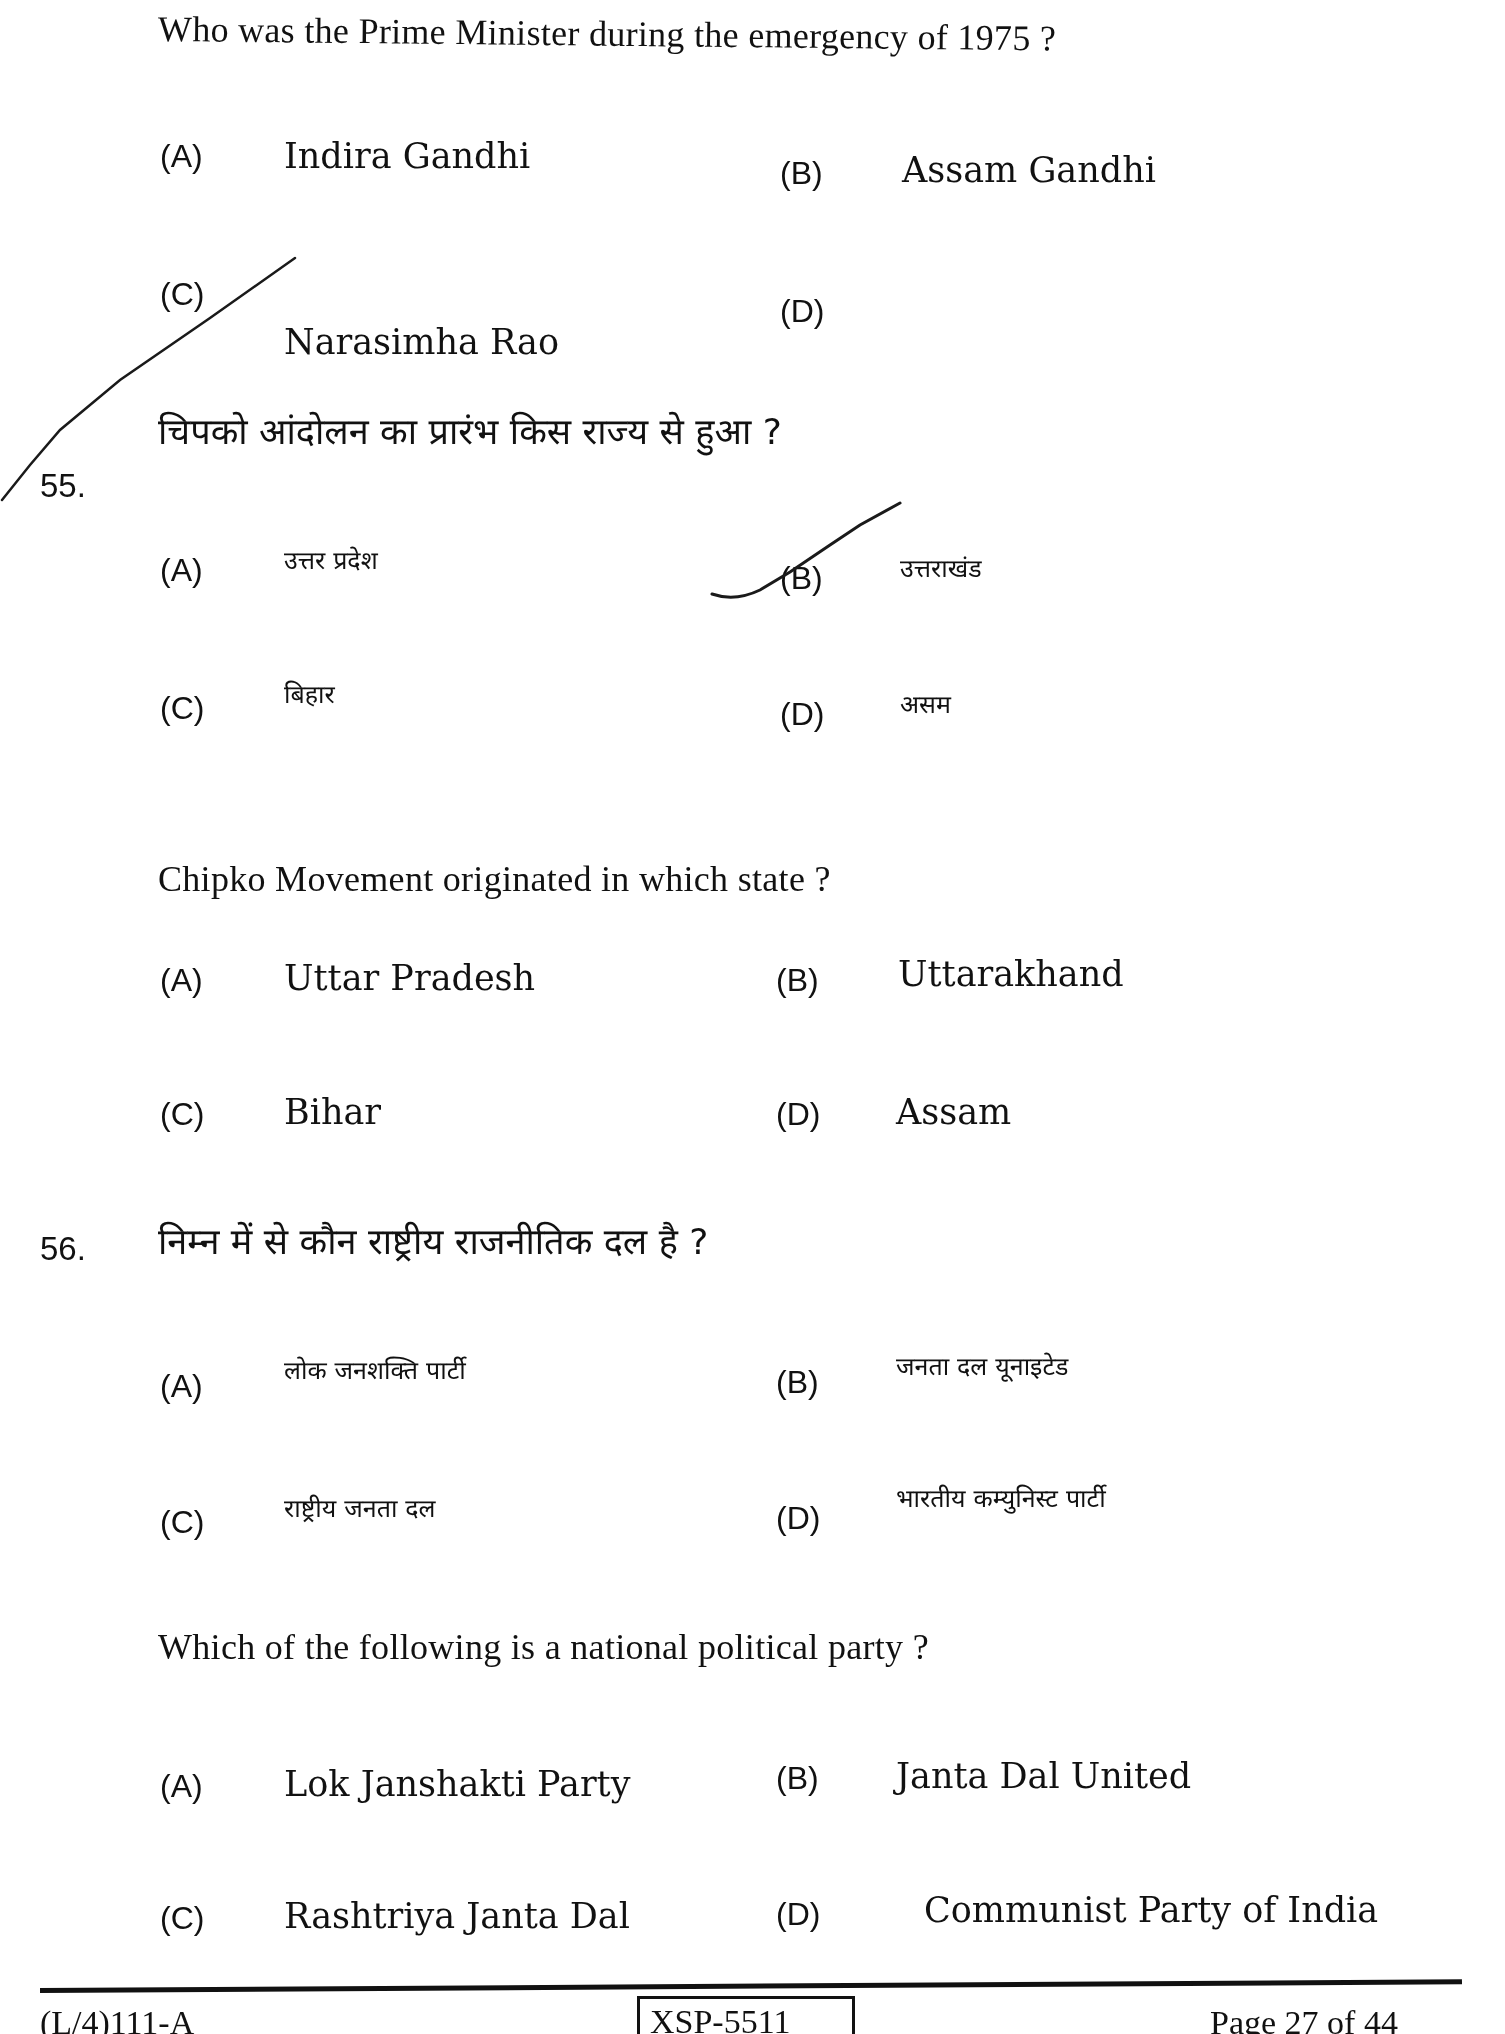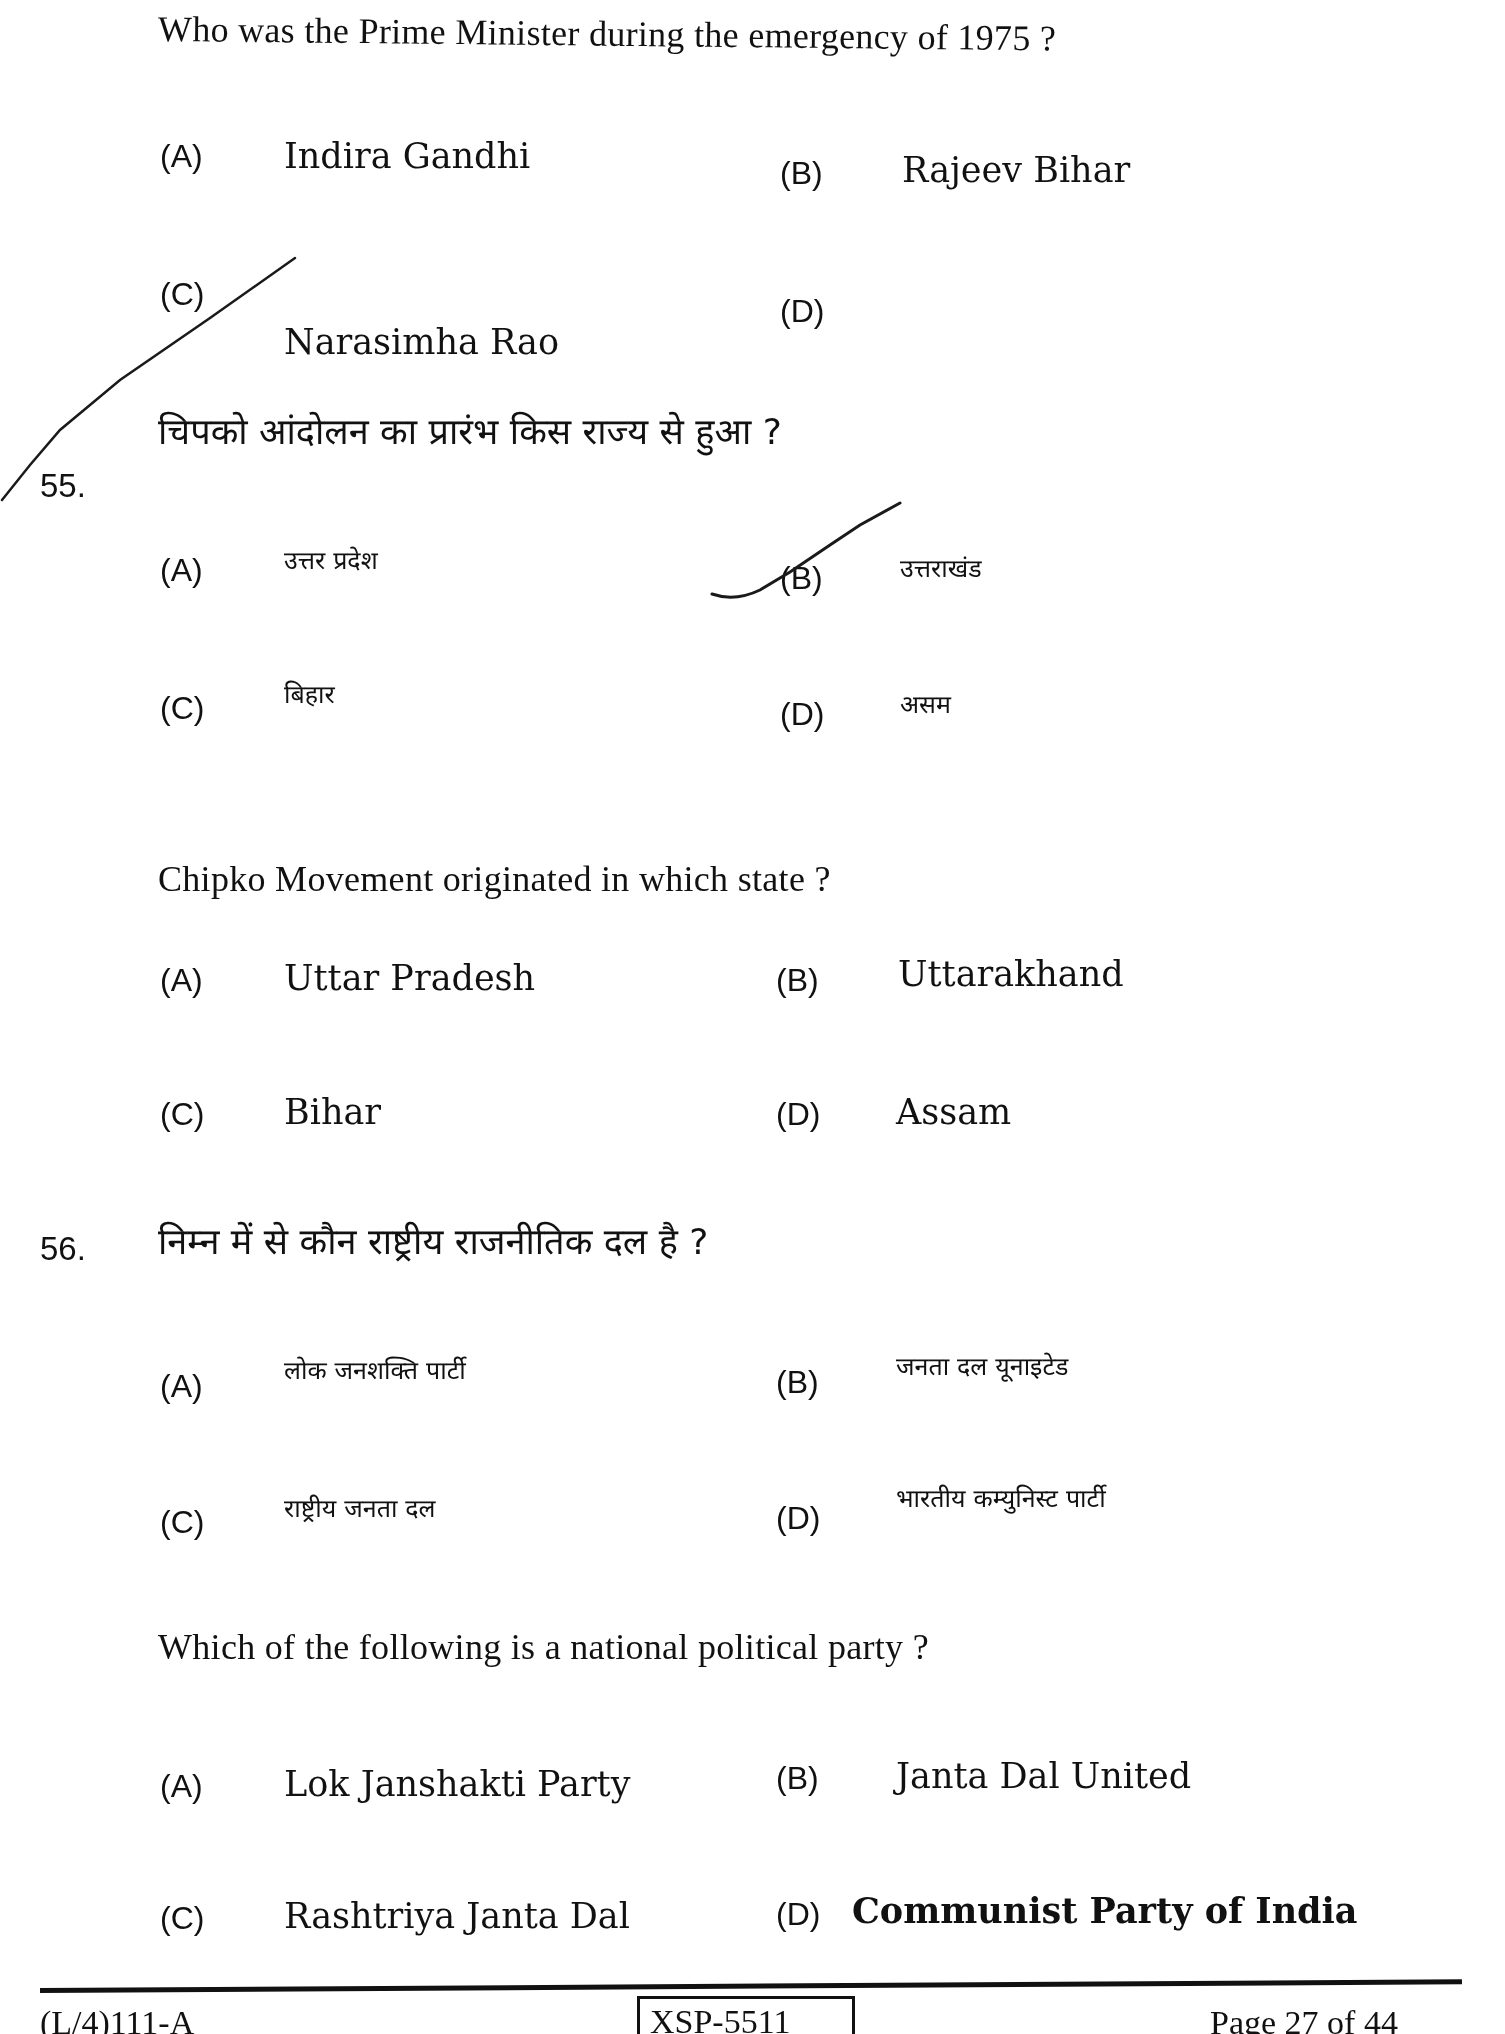--- a/index.html
+++ b/index.html
@@ -85,21 +85,21 @@
 </head>
 <body>
 
 <div class="page">
 
   <div class="abs q-text-en" style="left:158px; top:8px; transform:rotate(0.6deg); transform-origin:left center;">Who was the Prime Minister during the emergency of 1975 ?</div>
 
   <div class="abs opt-letter" style="left:160px; top:138px;">(A)</div>
   <div class="abs opt-text-en" style="left:284px; top:136px;">Indira Gandhi</div>
   <div class="abs opt-letter" style="left:780px; top:155px;">(B)</div>
-  <div class="abs opt-text-en" style="left:902px; top:150px;">Rajeev Bihar</div>
+  <div class="abs opt-text-en" style="left:902px; top:150px;">Assam Gandhi</div>
 
   <div class="abs opt-letter" style="left:160px; top:276px;">(C)</div>
   <div class="abs opt-text-en" style="left:284px; top:274px;margin-top:48px;">Narasimha Rao</div>
   <div class="abs opt-letter" style="left:780px; top:293px;">(D)</div>
 
   <div class="abs q-num" style="left:40px; top:420px;margin-top:47px;">55.</div>
   <div class="abs q-text-hi" style="left:158px; top:406px;">चिपको आंदोलन का प्रारंभ किस राज्य से हुआ ?</div>
 
   <div class="abs opt-letter" style="left:160px; top:552px;">(A)</div>
   <div class="abs opt-text-hi" style="left:284px; top:542px;">उत्तर प्रदेश</div>
@@ -139,21 +139,21 @@
   <div class="abs opt-text-hi" style="left:896px; top:1480px;">भारतीय कम्युनिस्ट पार्टी</div>
 
   <div class="abs opt-letter" style="left:160px; top:1768px;">(A)</div>
   <div class="abs opt-text-en" style="left:284px; top:1764px;">Lok Janshakti Party</div>
   <div class="abs opt-letter" style="left:776px; top:1760px;">(B)</div>
   <div class="abs opt-text-en" style="left:896px; top:1756px;">Janta Dal United</div>
 
   <div class="abs opt-letter" style="left:160px; top:1900px;">(C)</div>
   <div class="abs opt-text-en" style="left:284px; top:1896px;">Rashtriya Janta Dal</div>
   <div class="abs opt-letter" style="left:776px; top:1896px;">(D)</div>
-  <div class="abs opt-text-en" style="left:852px; top:1890px;font-weight:bold;">Communist Party of India</div>
+  <div class="abs opt-text-en" style="left:924px; top:1890px;">Communist Party of India</div>
 
   <div class="footer-rule"></div>
   <div class="abs footer-text" style="left:40px;">(L/4)111-A</div>
   <div class="footer-code-box">XSP-5511</div>
   <div class="abs footer-text" style="left:1210px;">Page 27 of 44</div>
 
   <svg class="marks" viewBox="0 0 1505 2034">
 
     <path d="M 295 258 L 210 318 L 120 380 L 60 430 L 30 465 L 2 500" stroke="#1a1a1a" stroke-width="2.5" fill="none" stroke-linecap="round"></path>
 

